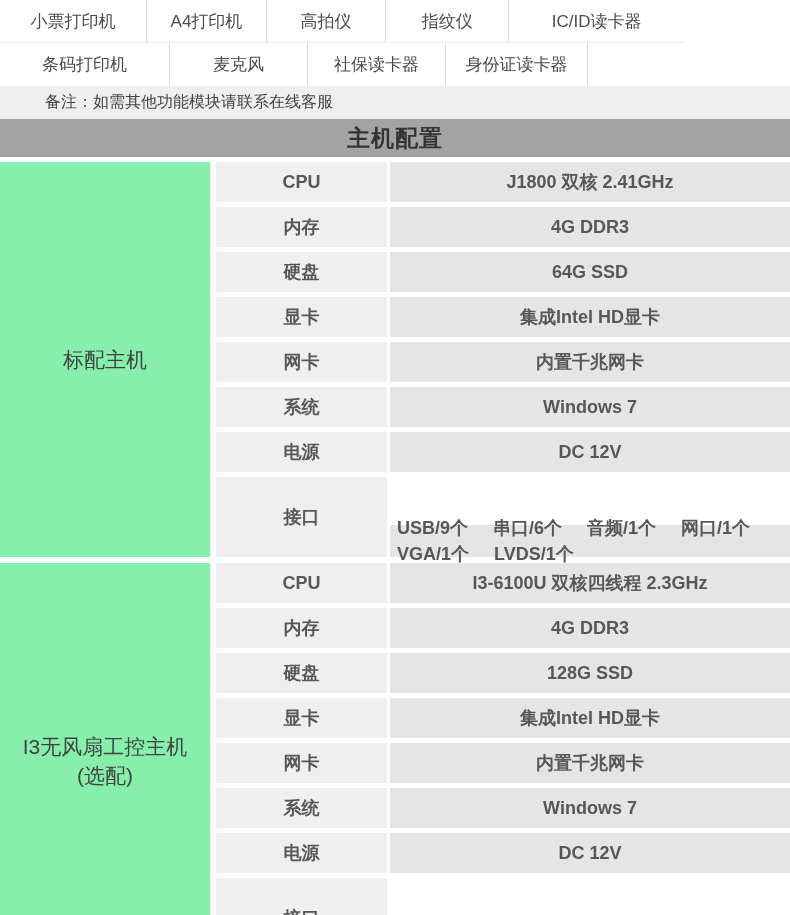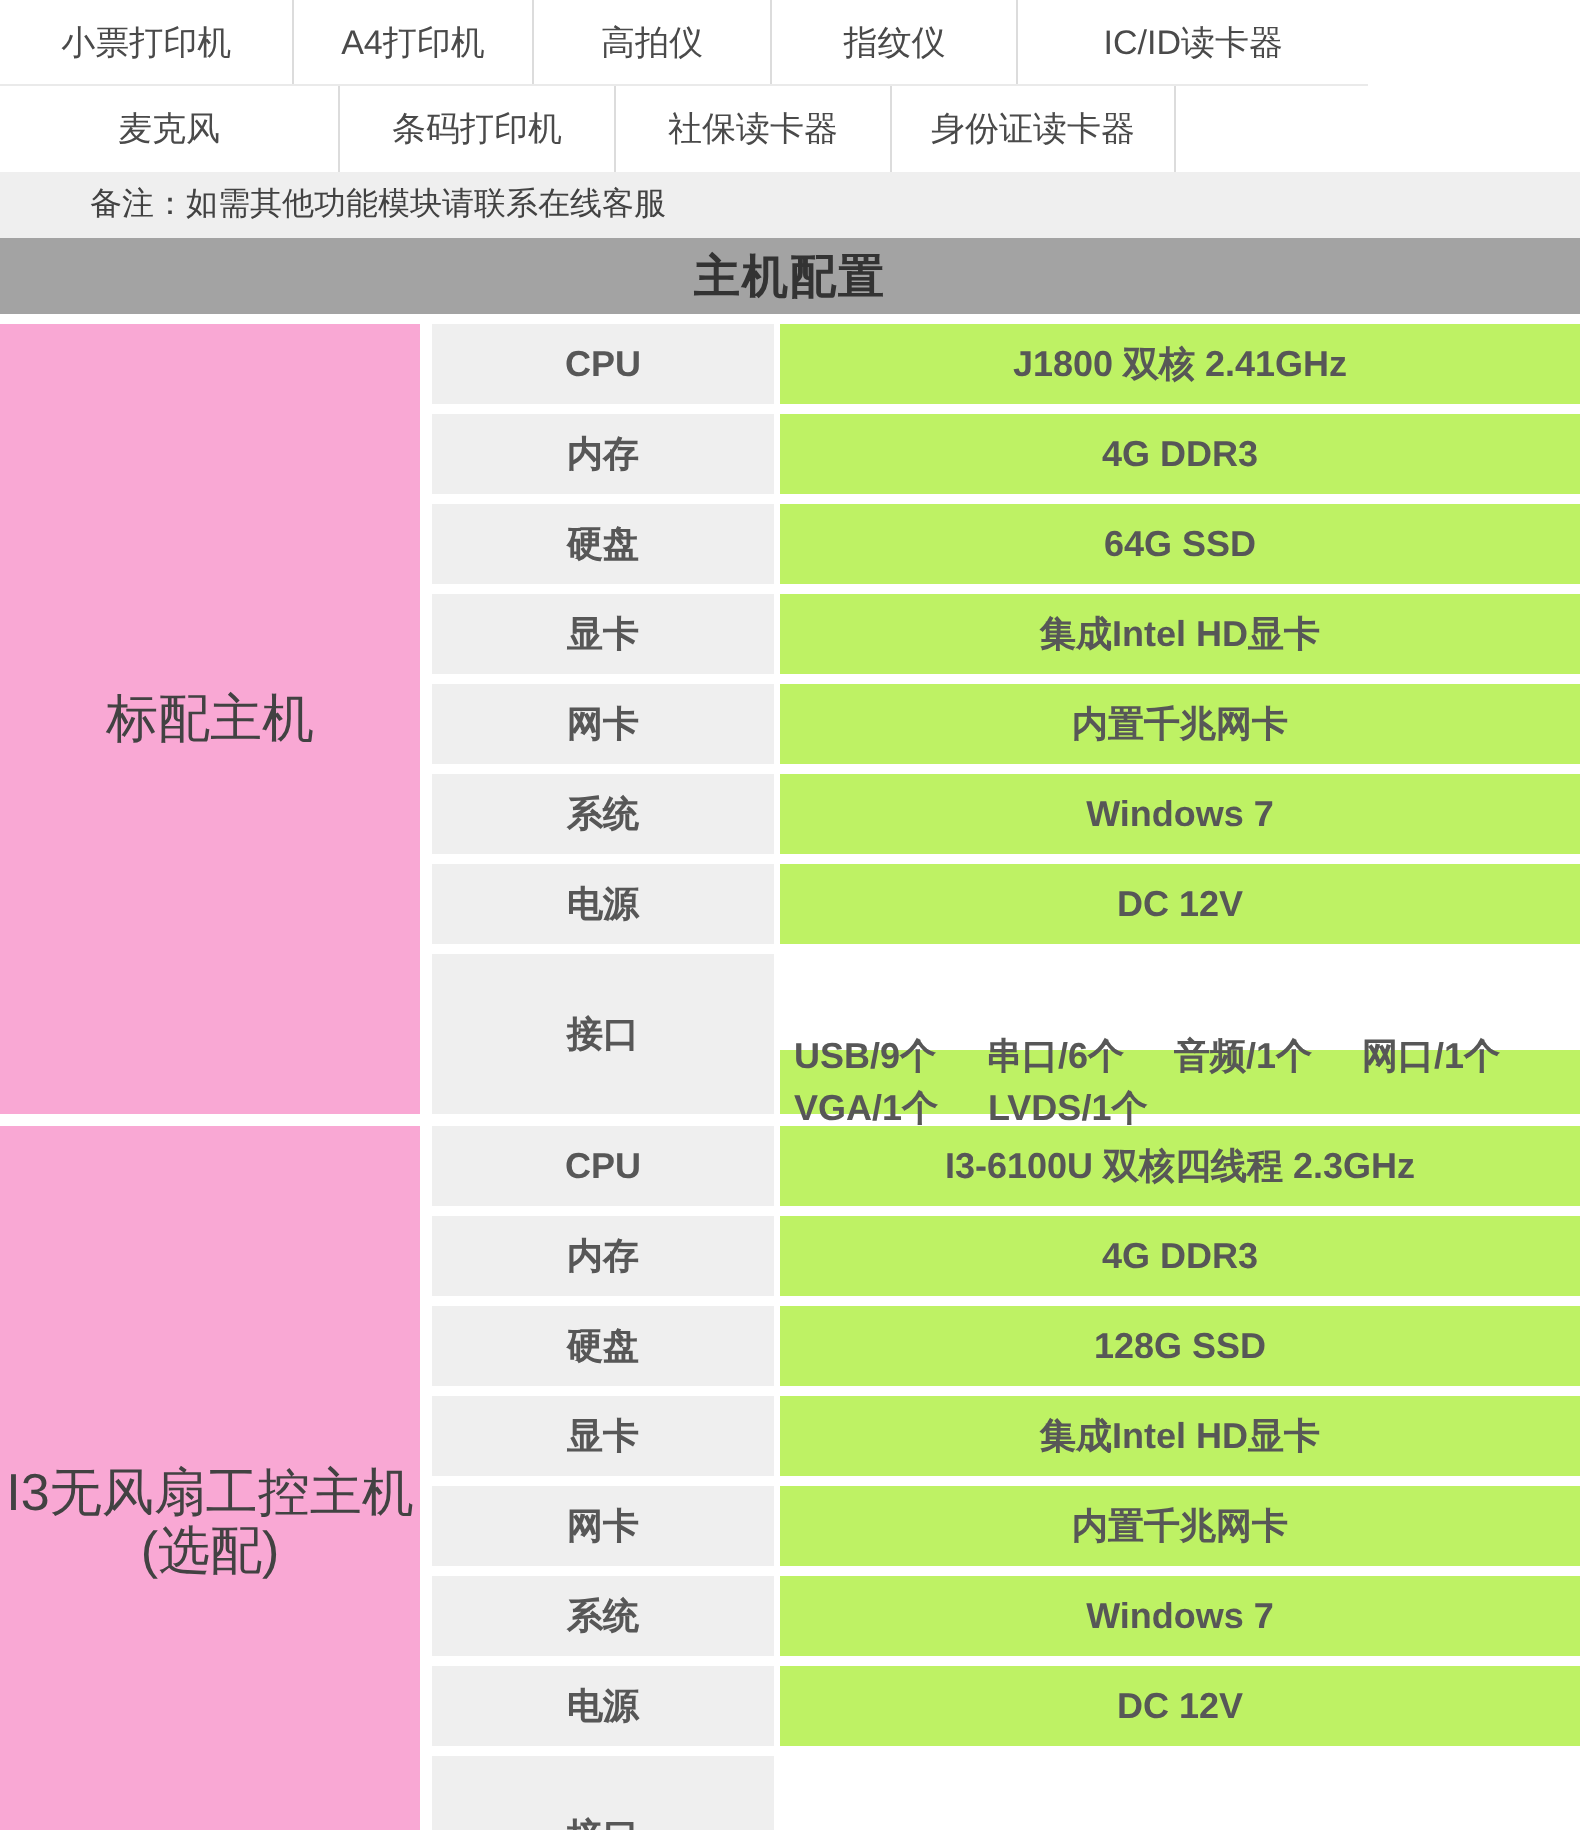--- a/index.html
+++ b/index.html
@@ -35,34 +35,34 @@
   
   .header-bar {
     height:38px; background:#a3a3a3; margin-bottom:5px;
     display:flex; align-items:center; justify-content:center;
     font-size:23px; font-weight:700; color:#333333; letter-spacing:1px;
   }
 
   
   .section { display:flex; margin-bottom:6px; }
   .side {
-    width:210px; background:#f9a8d4; margin-right:6px;
+    width:210px; background:#86efac; margin-right:6px;
     display:flex; flex-direction:column; align-items:center; justify-content:center;
-    font-size:26px; color:#424242; line-height:29px; text-align:left;
+    font-size:21px; color:#424242; line-height:29px; text-align:left;
   }
   .rows { flex:1; display:flex; flex-direction:column; row-gap:5px; }
   .spec-row { display:flex; column-gap:3px; height:40px;font-weight:bold; }
   .spec-row.tall { height:80px; }
   .cell-label {
     width:171px; background:#efefef; flex-shrink:0;
     display:flex; align-items:center; justify-content:center;
     font-size:18px; color:#575757;
   }
   .cell-value {
-    flex:1; background:#bef264;
+    flex:1; background:#e5e5e5;
     display:flex; align-items:center; justify-content:center;
     font-size:18px; color:#575757;
   }
   .cell-value.multiline {
     flex-direction:column; align-items:flex-start; justify-content:center;
     padding-left:7px; line-height:26px;margin-top:48px;
   }
   .iface-line { word-spacing:20px; }
 </style>
 </head>
@@ -70,22 +70,22 @@
 
 <div class="top-grid">
   <div class="top-row first">
     <div class="top-cell">小票打印机</div>
     <div class="top-cell">A4打印机</div>
     <div class="top-cell">高拍仪</div>
     <div class="top-cell">指纹仪</div>
     <div class="top-cell">IC/ID读卡器</div>
   </div>
   <div class="top-row">
+    <div class="top-cell">条码打印机</div>
     <div class="top-cell">麦克风</div>
-    <div class="top-cell">条码打印机</div>
     <div class="top-cell">社保读卡器</div>
     <div class="top-cell">身份证读卡器</div>
   </div>
 </div>
 
 <div class="note-bar">
   <span>备注：如需其他功能模块请联系在线客服</span>
 </div>
 
 <div class="header-bar">

